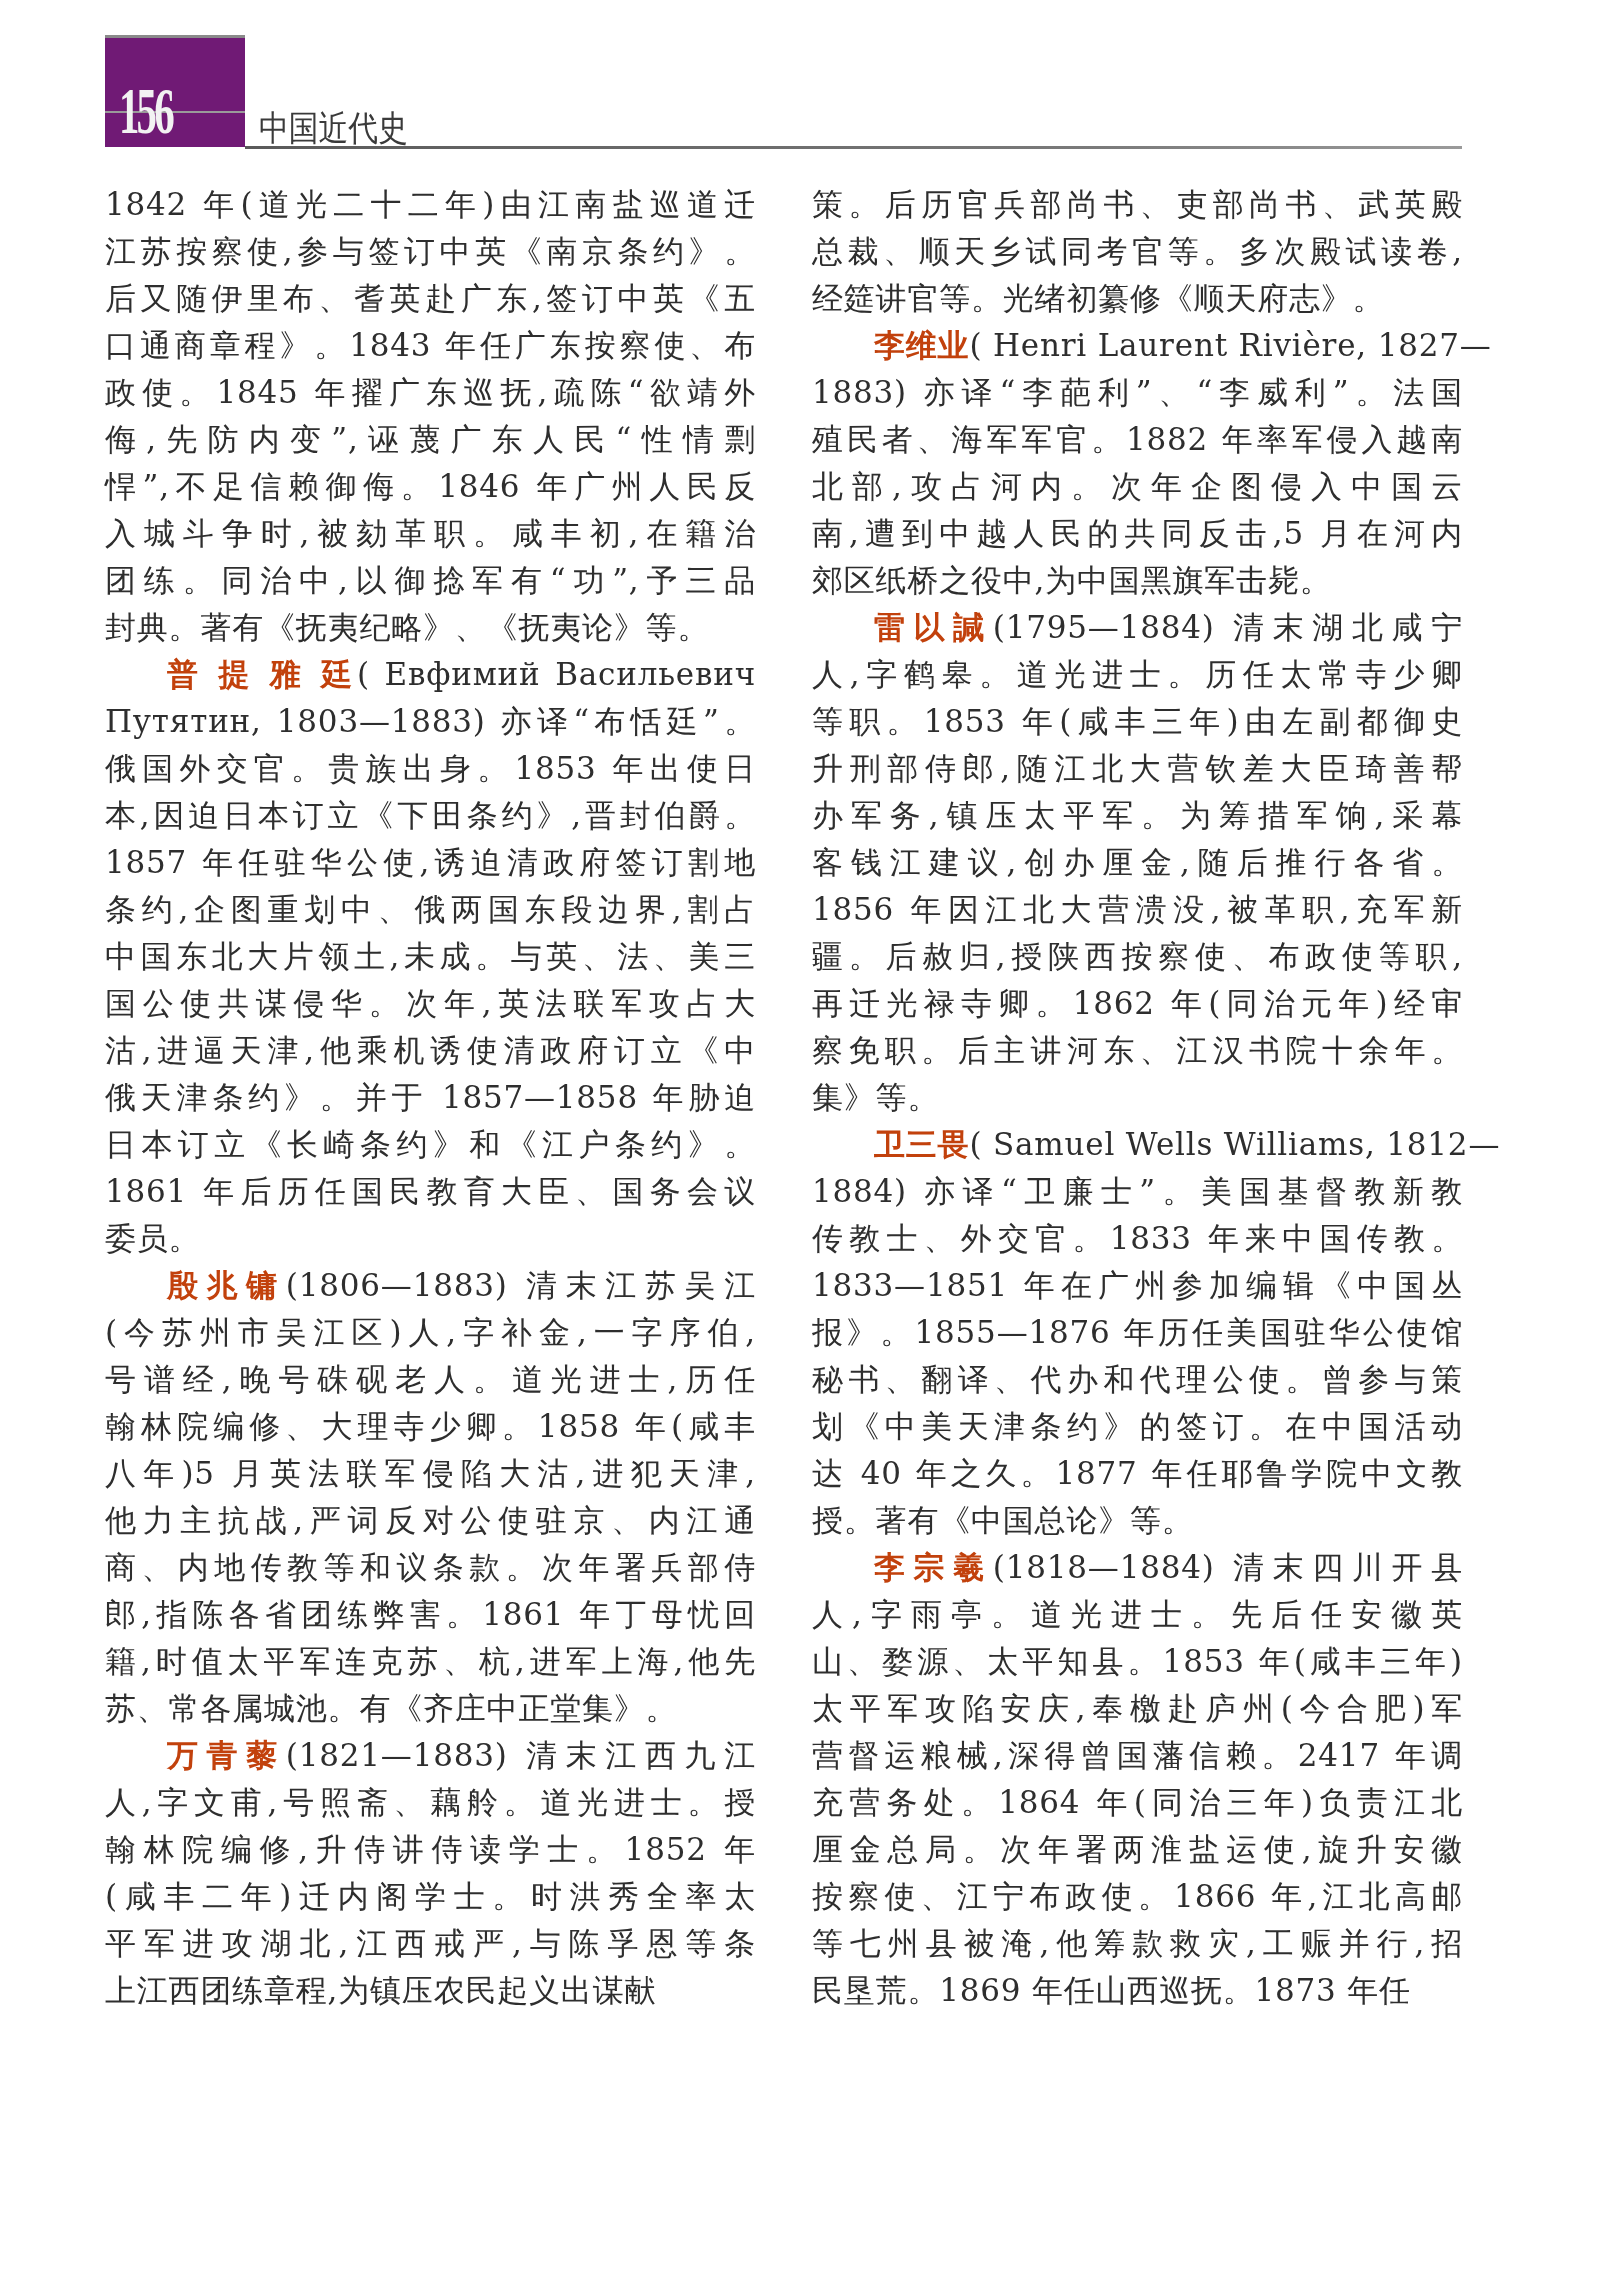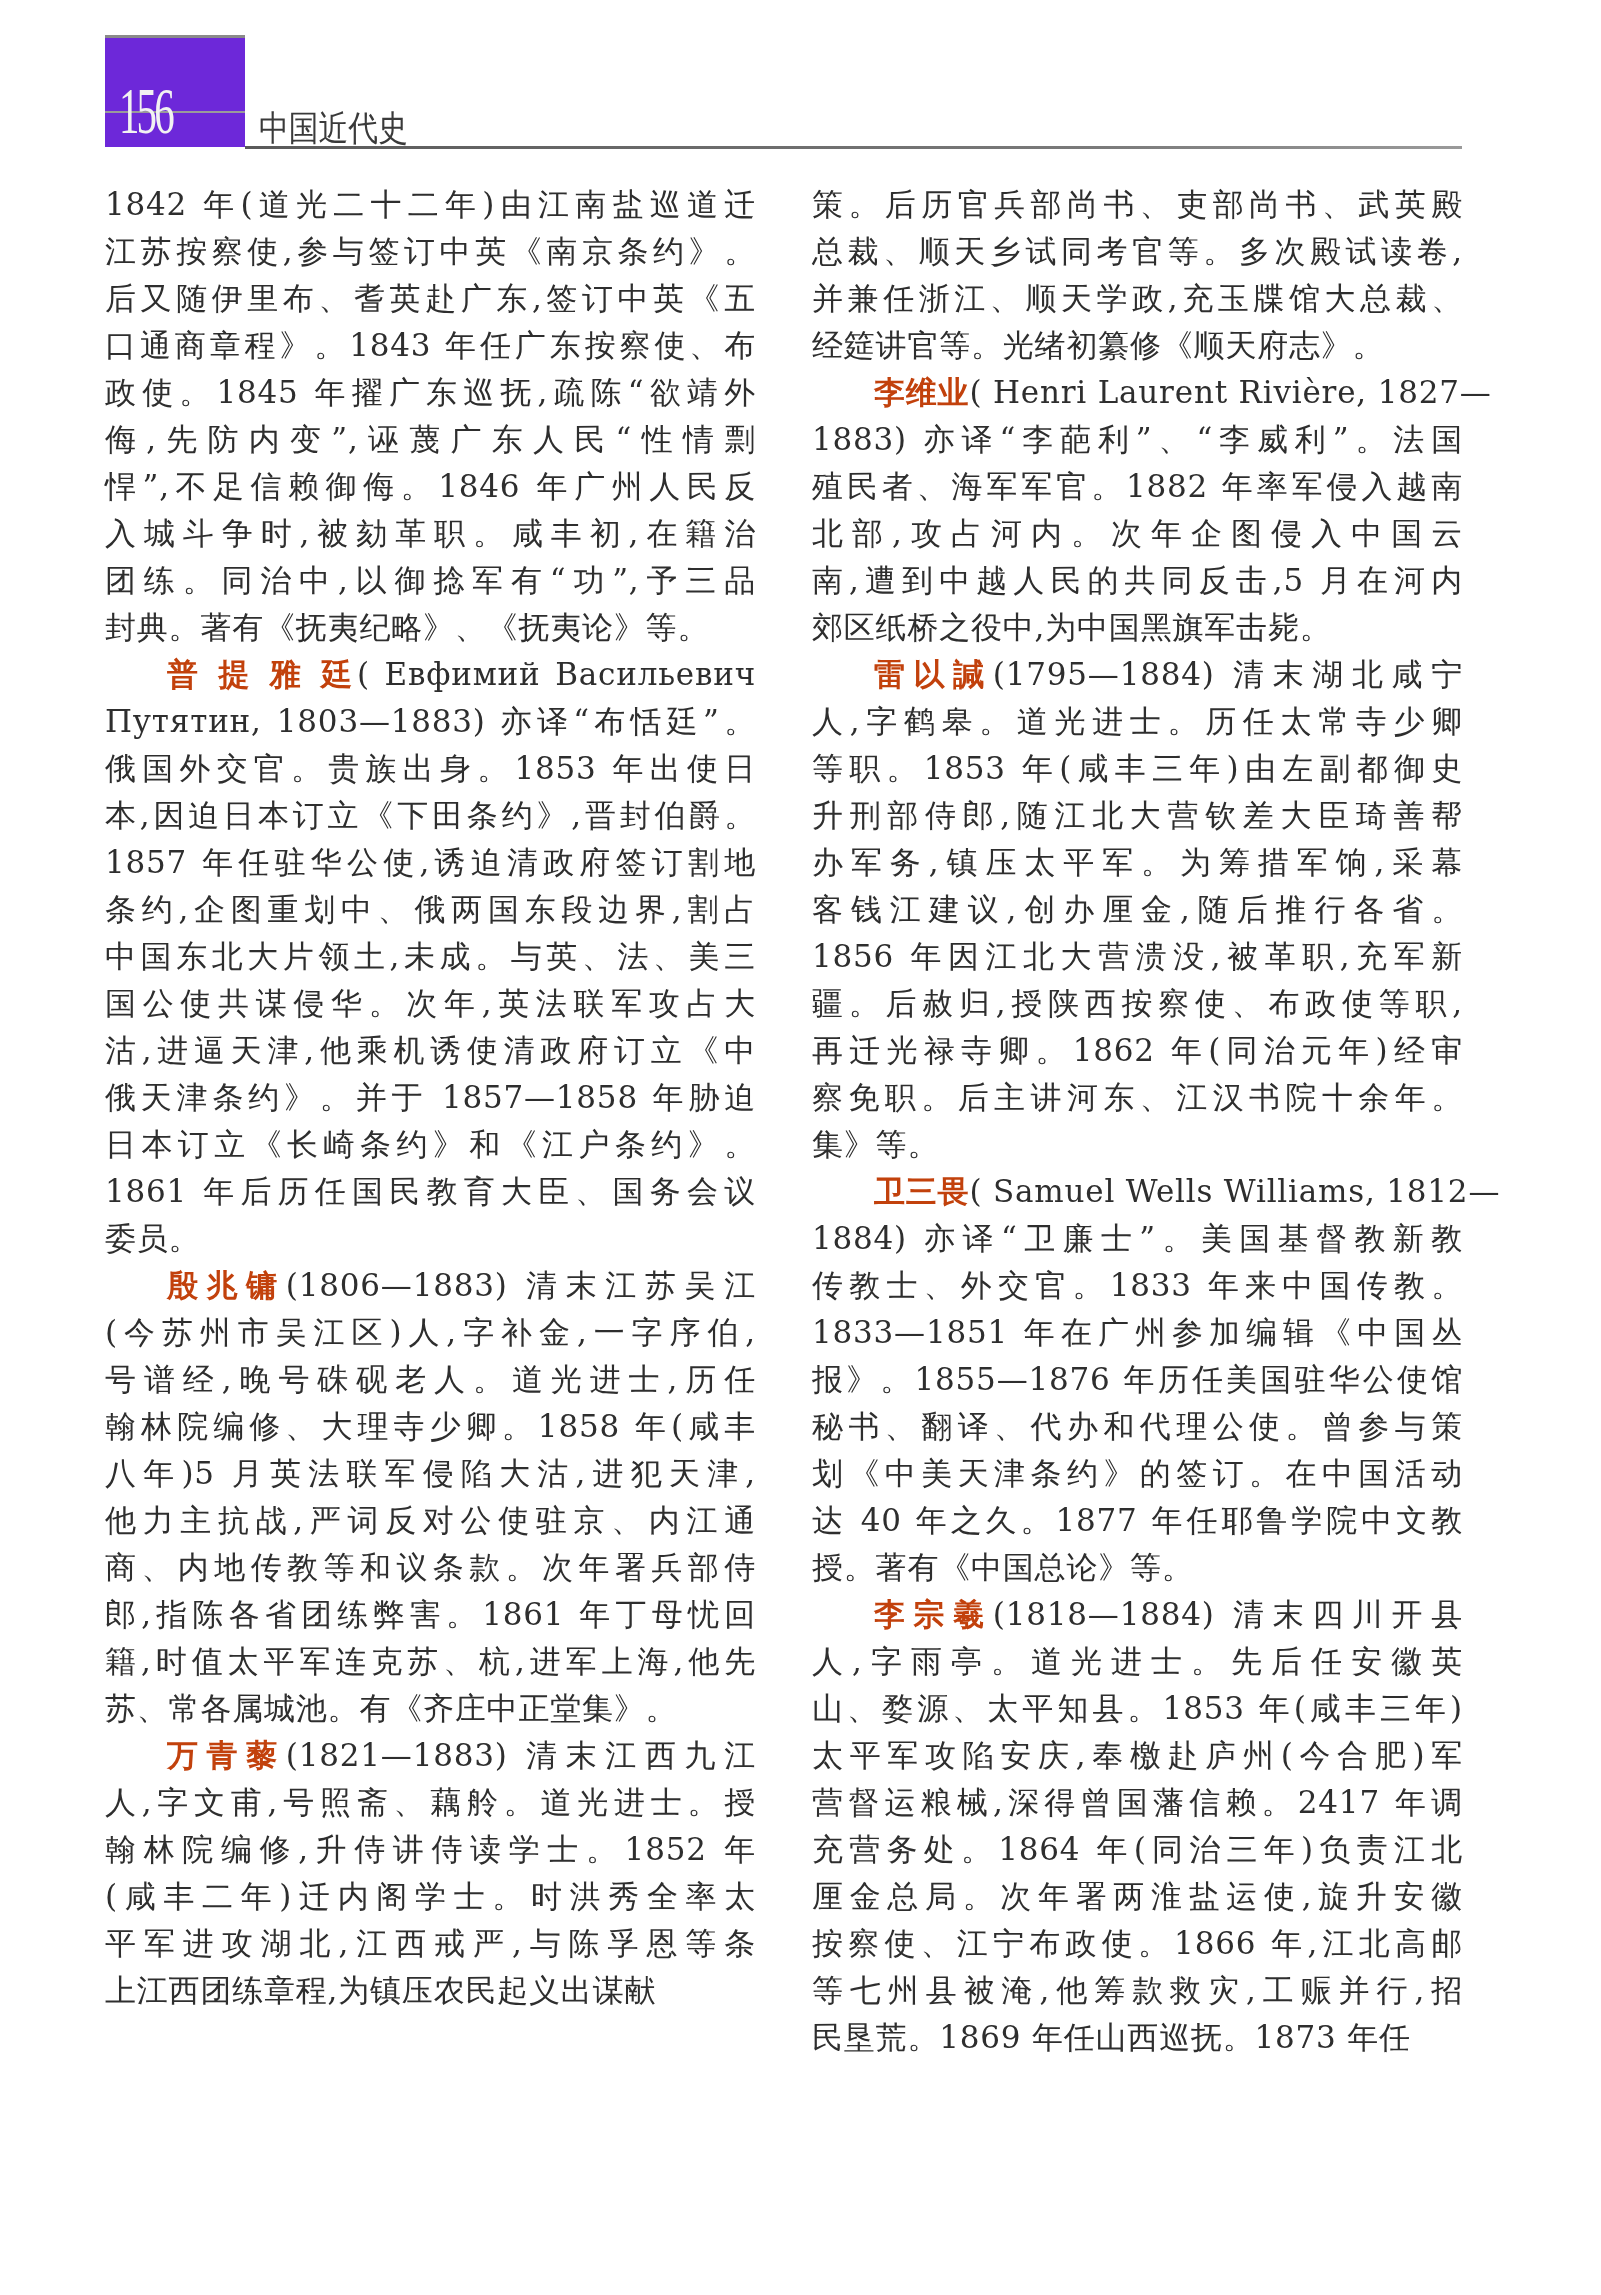--- a/index.html
+++ b/index.html
@@ -1,20 +1,20 @@
 <!DOCTYPE html>
 <html style="font-size:12.3px"><head>
 <meta charset="utf-8">
 <style>
   html, body { margin: 0; padding: 0; background: #ffffff; }
   body { width: 1602px; height: 2295px; position: relative; overflow: hidden;
          font-family: "DejaVu Serif", "Liberation Serif", serif; color: #2b2b2b; }
   .header { position: absolute; left: 105px; top: 35px; width: 1357px; height: 114px; }
   .page-num-box { position: absolute; left: 0; top: 0; width: 140px; height: 112px;
-                  background: #6d28d9; border-top: 3.1px solid #8a8a8a; box-sizing: border-box; }
+                  background: #701a75; border-top: 3.1px solid #8a8a8a; box-sizing: border-box; font-weight: bold; }
   .page-num-box .midline { position: absolute; left: 0; right: 0; top: 73px; height: 1.5px; background: #9a9a9a; }
   .page-num { position: absolute; left: 14px; bottom: 3.1px; font-family: "Liberation Serif", serif;
               font-size: 66px; line-height: 1; color: #f2f2f2; letter-spacing: -4.6px;
               transform: scaleX(0.62); transform-origin: left bottom; }
   .running-title { position: absolute; left: 154px; bottom: 3.1px; font-family: "DejaVu Sans", sans-serif;
                    font-size: 35px; line-height: 1; color: #3a3a3a; transform: scaleX(0.85);
                    transform-origin: left bottom; }
   .header-rule { position: absolute; left: 140px; right: 0; bottom: 0; height: 3.1px;
                  background: linear-gradient(to right, #5a5a5a, #7a7a7a 70%, #9a9a9a); }
 
@@ -86,21 +86,20 @@
       <span class="line"><span>翰林院编修,升侍讲侍读学士。1852 年</span></span>
       <span class="line"><span>(咸丰二年)迁内阁学士。时洪秀全率太</span></span>
       <span class="line"><span>平军进攻湖北,江西戒严,与陈孚恩等条</span></span>
       <span class="line last"><span>上江西团练章程,为镇压农民起义出谋献</span></span>
     </div>
   </div>
 <div class="col col-right" id="col-right">
     <div class="para">
       <span class="line"><span>策。后历官兵部尚书、吏部尚书、武英殿</span></span>
       <span class="line"><span>总裁、顺天乡试同考官等。多次殿试读卷,</span></span>
-      <span class="line"><span>并兼任浙江、顺天学政,充玉牒馆大总裁、</span></span>
       <span class="line last"><span>经筵讲官等。光绪初纂修《顺天府志》。</span></span>
     </div>
     <div class="para">
       <span class="line first"><span class="name">李维业</span><span>( Henri Laurent Rivière, 1827—</span></span>
       <span class="line"><span>1883)  亦译“李葩利”、“李威利”。法国</span></span>
       <span class="line"><span>殖民者、海军军官。1882 年率军侵入越南</span></span>
       <span class="line"><span>北部,攻占河内。次年企图侵入中国云</span></span>
       <span class="line"><span>南,遭到中越人民的共同反击,5 月在河内</span></span>
       <span class="line last"><span>郊区纸桥之役中,为中国黑旗军击毙。</span></span>
     </div>

